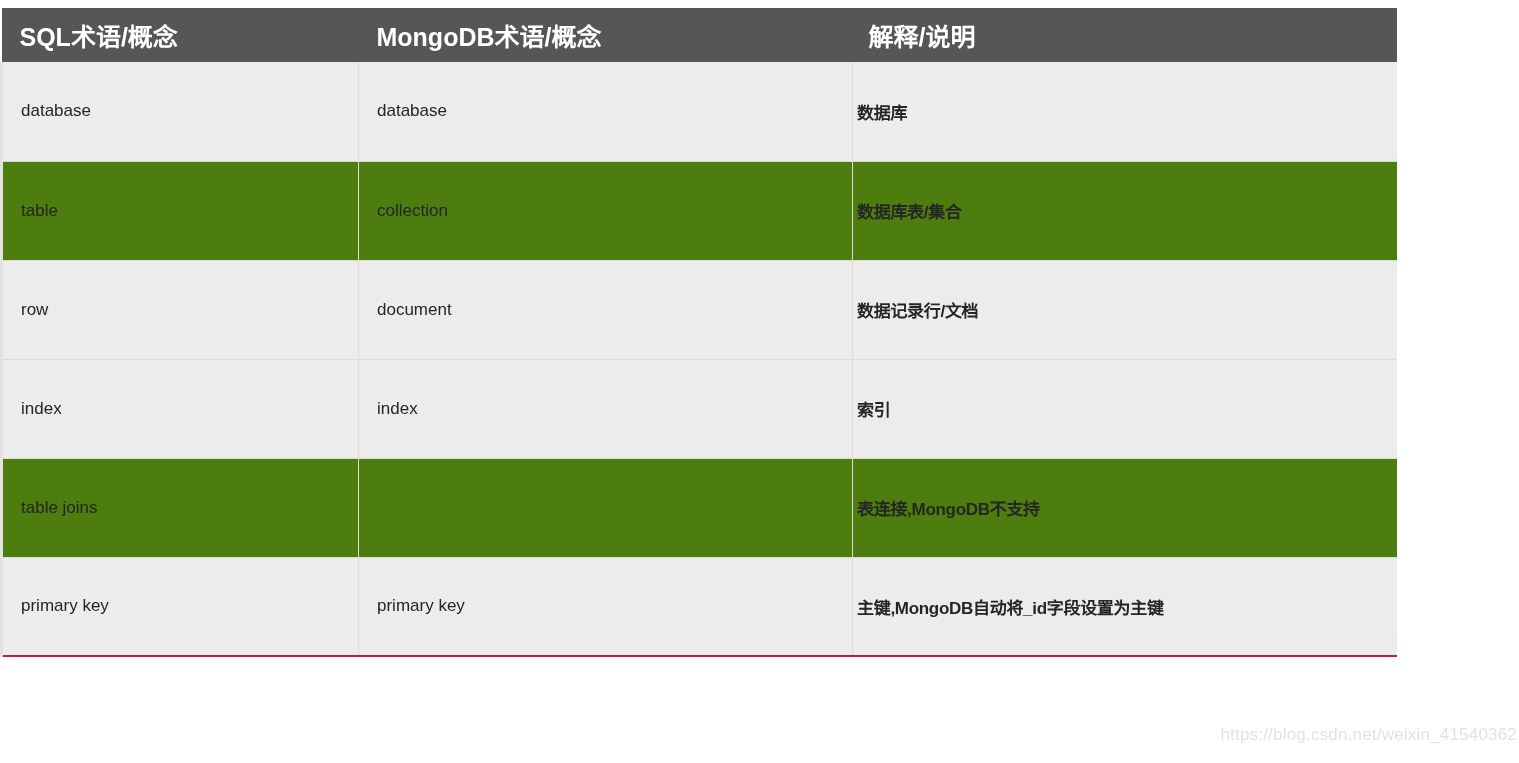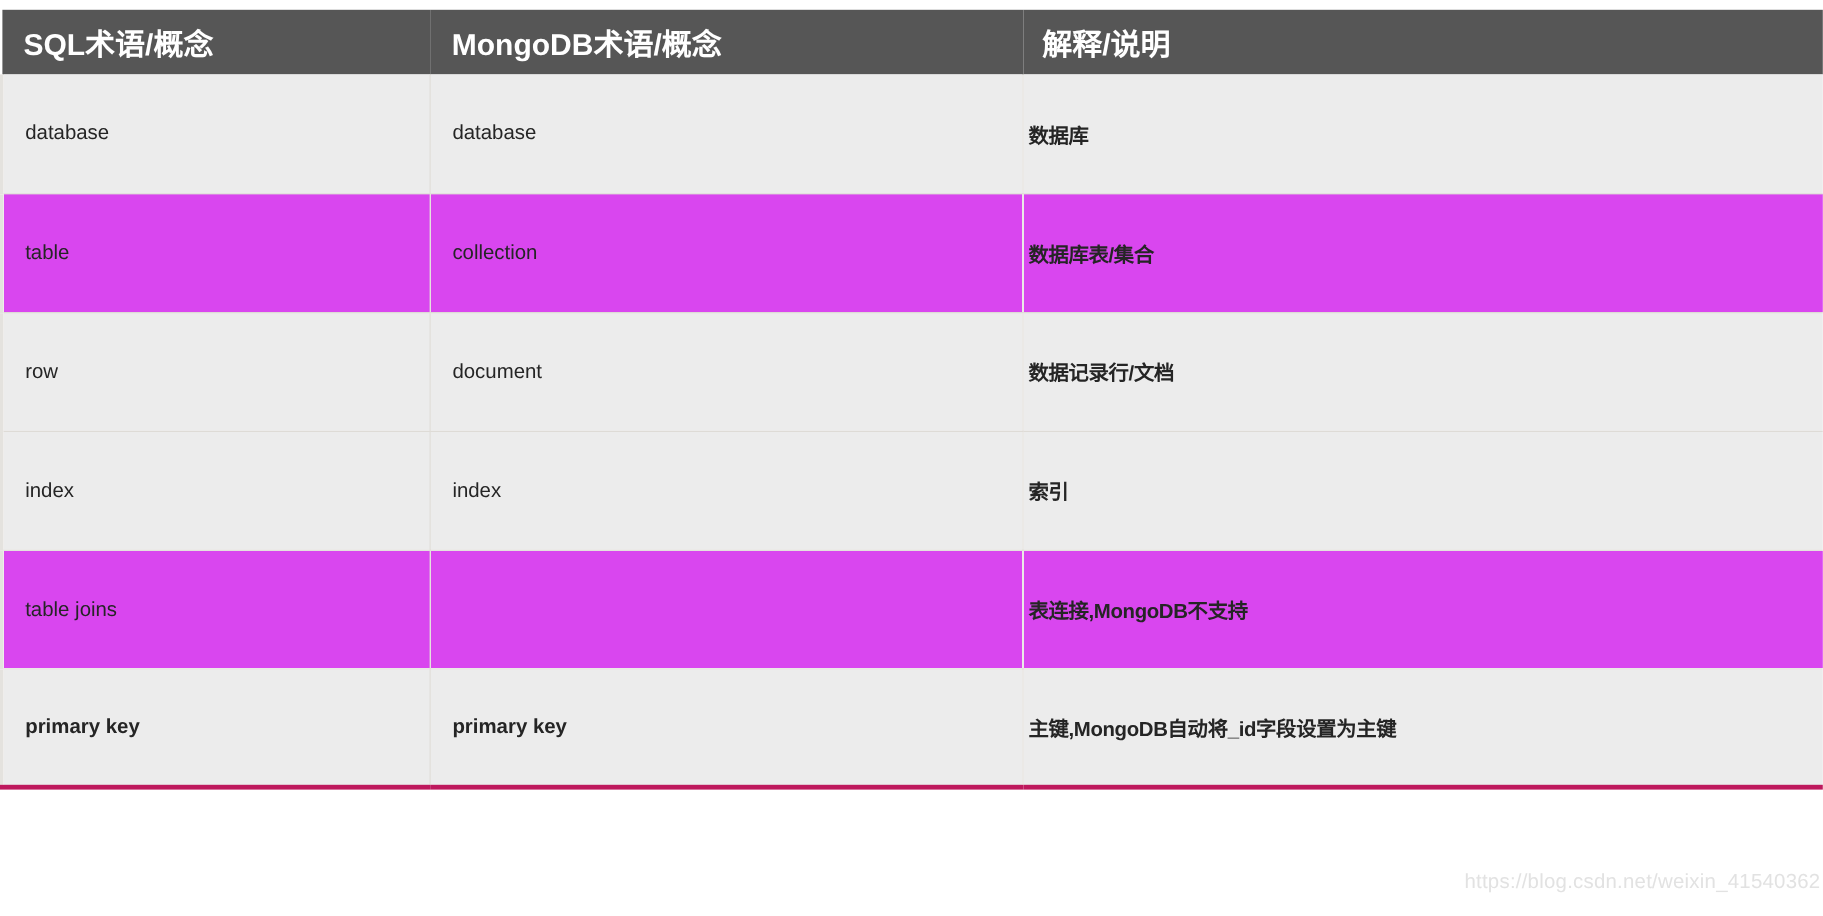--- a/index.html
+++ b/index.html
@@ -13,21 +13,21 @@
     background: #ffffff;
     font-family: "Liberation Sans", "DejaVu Sans", sans-serif;
     overflow: hidden;
     position: relative;
   }
 
   .table-wrap {
     position: absolute;
     left: 0;
     top: 8px;
-    width: 1519px;
+    width: 1397px;
     height: 747px;
     box-sizing: border-box;
     background: #ffffff;
     overflow: hidden;
   }
 
   table.term-table {
     width: 1519px;
     border-collapse: collapse;
     table-layout: fixed;
@@ -58,21 +58,21 @@
 
   thead th.col3 {
     padding-left: 16px;
   }
 
   tbody tr {
     height: 99px;
   }
 
   tbody tr.row-odd  { background: #ececec; }
-  tbody tr.row-even { background: #d946ef; }
+  tbody tr.row-even { background: #4d7c0f; }
 
   tbody td {
     height: 99px;
     padding: 0 14px 0 18px;
     vertical-align: middle;
     font-size: 17px;
     color: #252525;
     font-weight: normal;
     border-right: 1px solid #dedbd6;
     border-bottom: 1px solid #dedbd6;
@@ -88,22 +88,21 @@
   }
 
   tbody td.last-col {
     border-right: none;
     font-weight: bold;
     padding-left: 4px;
     letter-spacing: -0.3px;
   }
 
   tbody tr.row-last td {
-    border-bottom: 4px solid #be185d;
-    font-weight: bold;
+    border-bottom: 2px solid #be185d;
   }
 
   .watermark {
     position: absolute;
     right: 2px;
     bottom: 18px;
     font-size: 17px;
     color: #e2e2e2;
     font-family: "Liberation Sans", "DejaVu Sans", sans-serif;
     white-space: nowrap;

